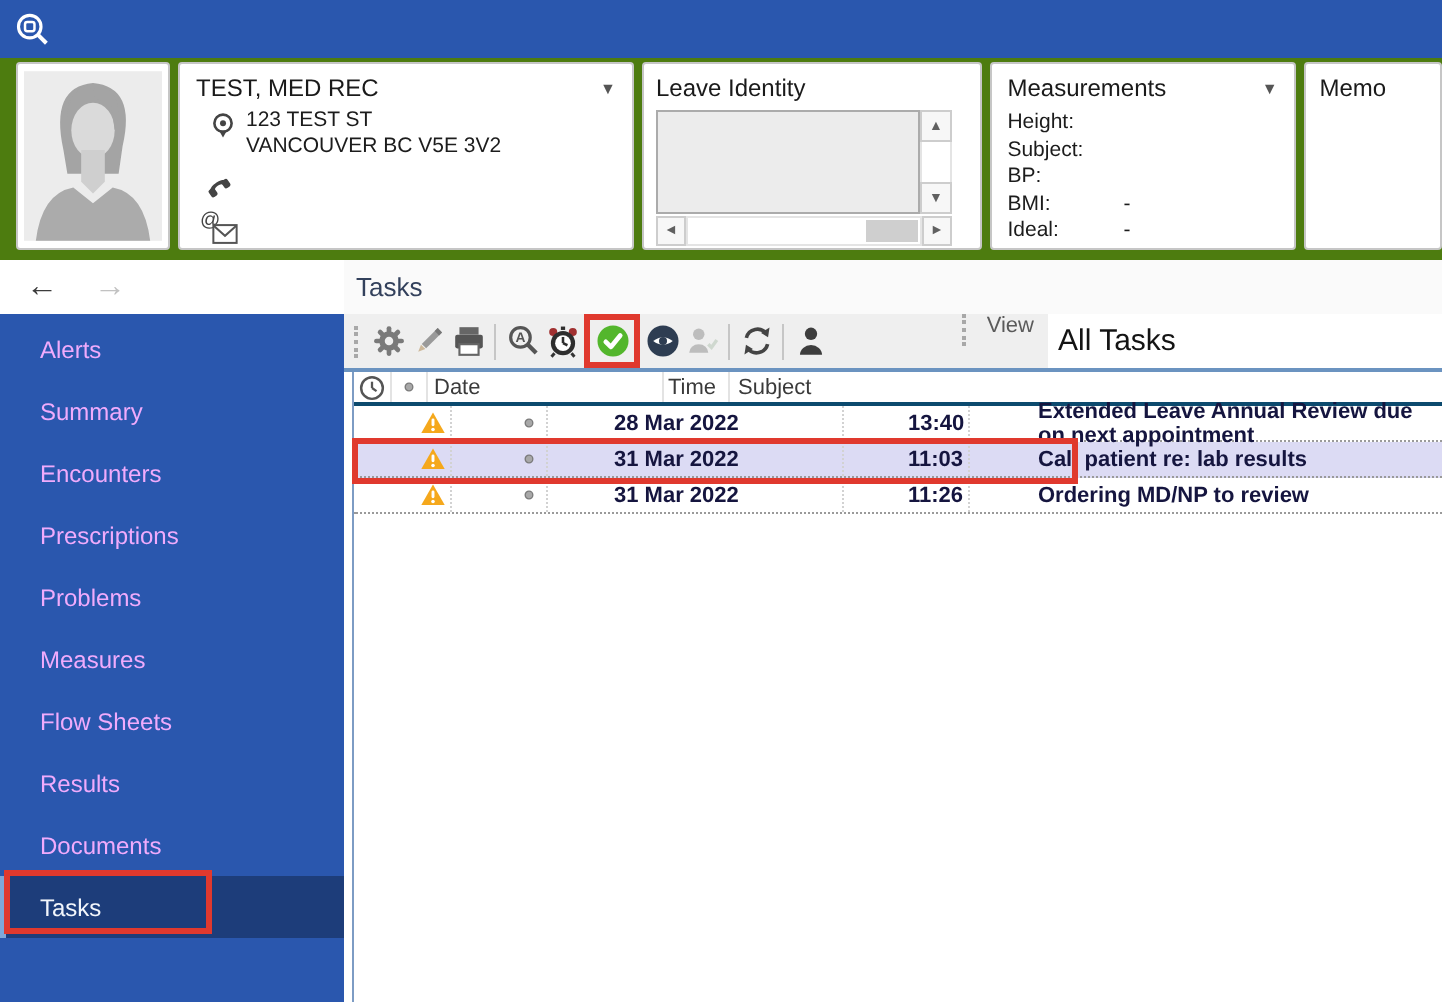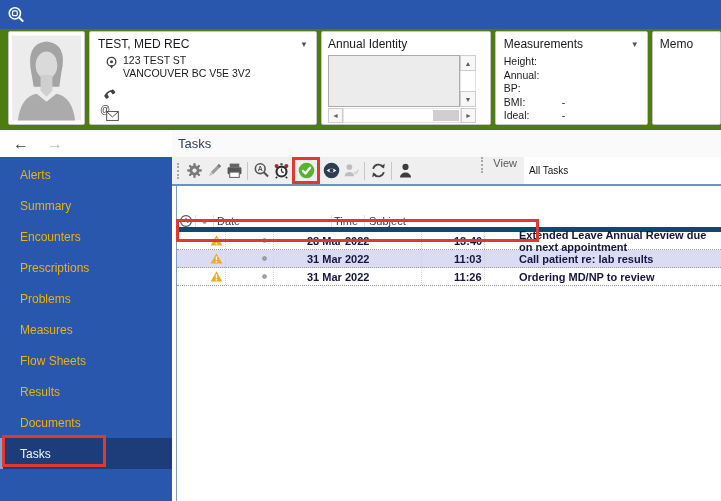--- a/index.html
+++ b/index.html
@@ -43,44 +43,44 @@
   .meas-rows .lab { display:inline-block; width:58px; }
   .memo-card { width:70px; padding:5px 7px; }
 
   
   .content { display:flex; height:371px; }
   .sidebar { width:172px; display:flex; flex-direction:column; flex:none; }
   .nav-arrows { height:27px; background:#fff; display:flex; align-items:center; gap:18px; padding-left:13px; font-size:16px; }
   .arr-back { color:#3c3c3c; }
   .arr-fwd { color:#c2c2c2; }
   .nav { flex:1; background:#2a57ae; padding-top:2px; }
-  .nav-item { height:31px; display:flex; align-items:center; padding-left:20px; font-size:12px; color:#eab308; position:relative; }
+  .nav-item { height:31px; display:flex; align-items:center; padding-left:20px; font-size:12px; color:#f0abfc; position:relative; }
   .nav-item.selected { background:#1d3d7a; color:#f2f6fc; }
   .nav-item.selected::before { content:""; position:absolute; left:0; top:0; bottom:0; width:3px; background:#7fa8d9; }
   .nav-annot { position:absolute; left:2px; top:-3px; width:104px; height:32px; border:3px solid #e0392e; pointer-events:none; z-index:2; }
 
   .main { flex:1; display:flex; flex-direction:column; background:#fff; min-width:0; }
   .main-head { height:27px; background:#fafafa; display:flex; align-items:center; padding-left:6px; font-size:13px; color:#33415c; }
 
   
   .toolbar { height:29px; background:#efefef; border-bottom:2px solid #6b93c0; display:flex; align-items:center; padding-left:4px; }
   .grip { width:0; height:16px; border-left:2px dotted #a8a8a8; margin:0 5px 0 1px; }
   .tbtn { width:20px; height:22px; display:flex; align-items:center; justify-content:center; flex:none; }
   .tbtn svg { width:17px; height:17px; }
   .tsep { width:1px; height:18px; background:#c6c6c6; margin:0 3px; flex:none; }
   .annot-icon { width:28px; height:27px; border:3px solid #e0392e; display:flex; align-items:center; justify-content:center; margin:0 1px; flex:none; }
   .annot-icon svg { width:17px; height:17px; }
   .view-wrap { margin-left:auto; display:flex; align-items:flex-start; height:100%; }
   .view-label { font-size:11px; color:#5a5a5a; margin:0 7px 0 5px; }
-  .view-field { width:197px; height:100%; background:#fff; display:flex; align-items:center; padding-left:5px; font-size:10px; color:#141414; }
+  .view-field { width:197px; height:100%; background:#fff; display:flex; align-items:center; padding-left:5px; font-size:15px; color:#141414; }
 
   
   .table-wrap { flex:1; margin-left:4px; border-left:1px solid #7d9cc4; position:relative; background:#fff; }
   .trow { display:flex; height:18px; align-items:center; border-bottom:1px dotted #9a9a9a; }
-  .trow.thead { height:17px; border-bottom:5px solid #0c4a6e; font-weight:normal; color:#3a3a3a;margin-top:29px; }
+  .trow.thead { height:17px; border-bottom:2px solid #0c4a6e; font-weight:normal; color:#3a3a3a; }
   .c { height:100%; display:flex; align-items:center; }
   .thead .c { border-right:1px solid #e3e3e3; }
   .trow:not(.thead) .c { border-right:1px dotted #d2d2d2; font-weight:bold; color:#15153f;margin-left:30px; }
   .c-icon { width:19px; justify-content:center; }
   .c-dot { width:18px; justify-content:center; }
   .c-date { width:118px; padding-left:3px; }
   .c-time { width:33px; padding-left:2px; }
   .c-subj { flex:1; padding-left:4px; border-right:none !important; }
   .trow.selected { background:#dcdbf4; }
   .row-annot { position:absolute; left:-1px; top:33px; width:363px; height:23px; border:3px solid #e0392e; pointer-events:none; z-index:3; }
@@ -140,21 +140,21 @@
     <div class="email-row">
       <span class="at-glyph">@</span>
       <svg viewBox="0 0 14 11">
         <rect x="0.6" y="0.6" width="12.8" height="9.8" fill="#fff" stroke="#555" stroke-width="1.1"></rect>
         <polyline points="0.8,1 7,6.5 13.2,1" fill="none" stroke="#555" stroke-width="1.1"></polyline>
       </svg>
     </div>
   </div>
 
   <div class="card gender-card">
-    <div class="card-title">Annual Identity</div>
+    <div class="card-title">Leave Identity</div>
     <div class="gi-body">
       <div class="gi-box"></div>
       <div class="vscroll">
         <div class="sc-btn">▲</div>
         <div class="spacer"></div>
         <div class="sc-btn">▼</div>
       </div>
     </div>
     <div class="hscroll">
       <div class="sc-btn">◄</div>
@@ -165,21 +165,21 @@
     </div>
   </div>
 
   <div class="card meas-card">
     <div class="meas-title-row">
       <span class="card-title">Measurements</span>
       <span class="dd-arrow">▼</span>
     </div>
     <div class="meas-rows">
       <div><span class="lab">Height:</span><span></span></div>
-      <div><span class="lab">Annual:</span><span></span></div>
+      <div><span class="lab">Subject:</span><span></span></div>
       <div><span class="lab">BP:</span><span></span></div>
       <div><span class="lab">BMI:</span><span>-</span></div>
       <div><span class="lab">Ideal:</span><span>-</span></div>
     </div>
   </div>
 
   <div class="card memo-card">
     <div class="card-title">Memo</div>
   </div>
 </div>

